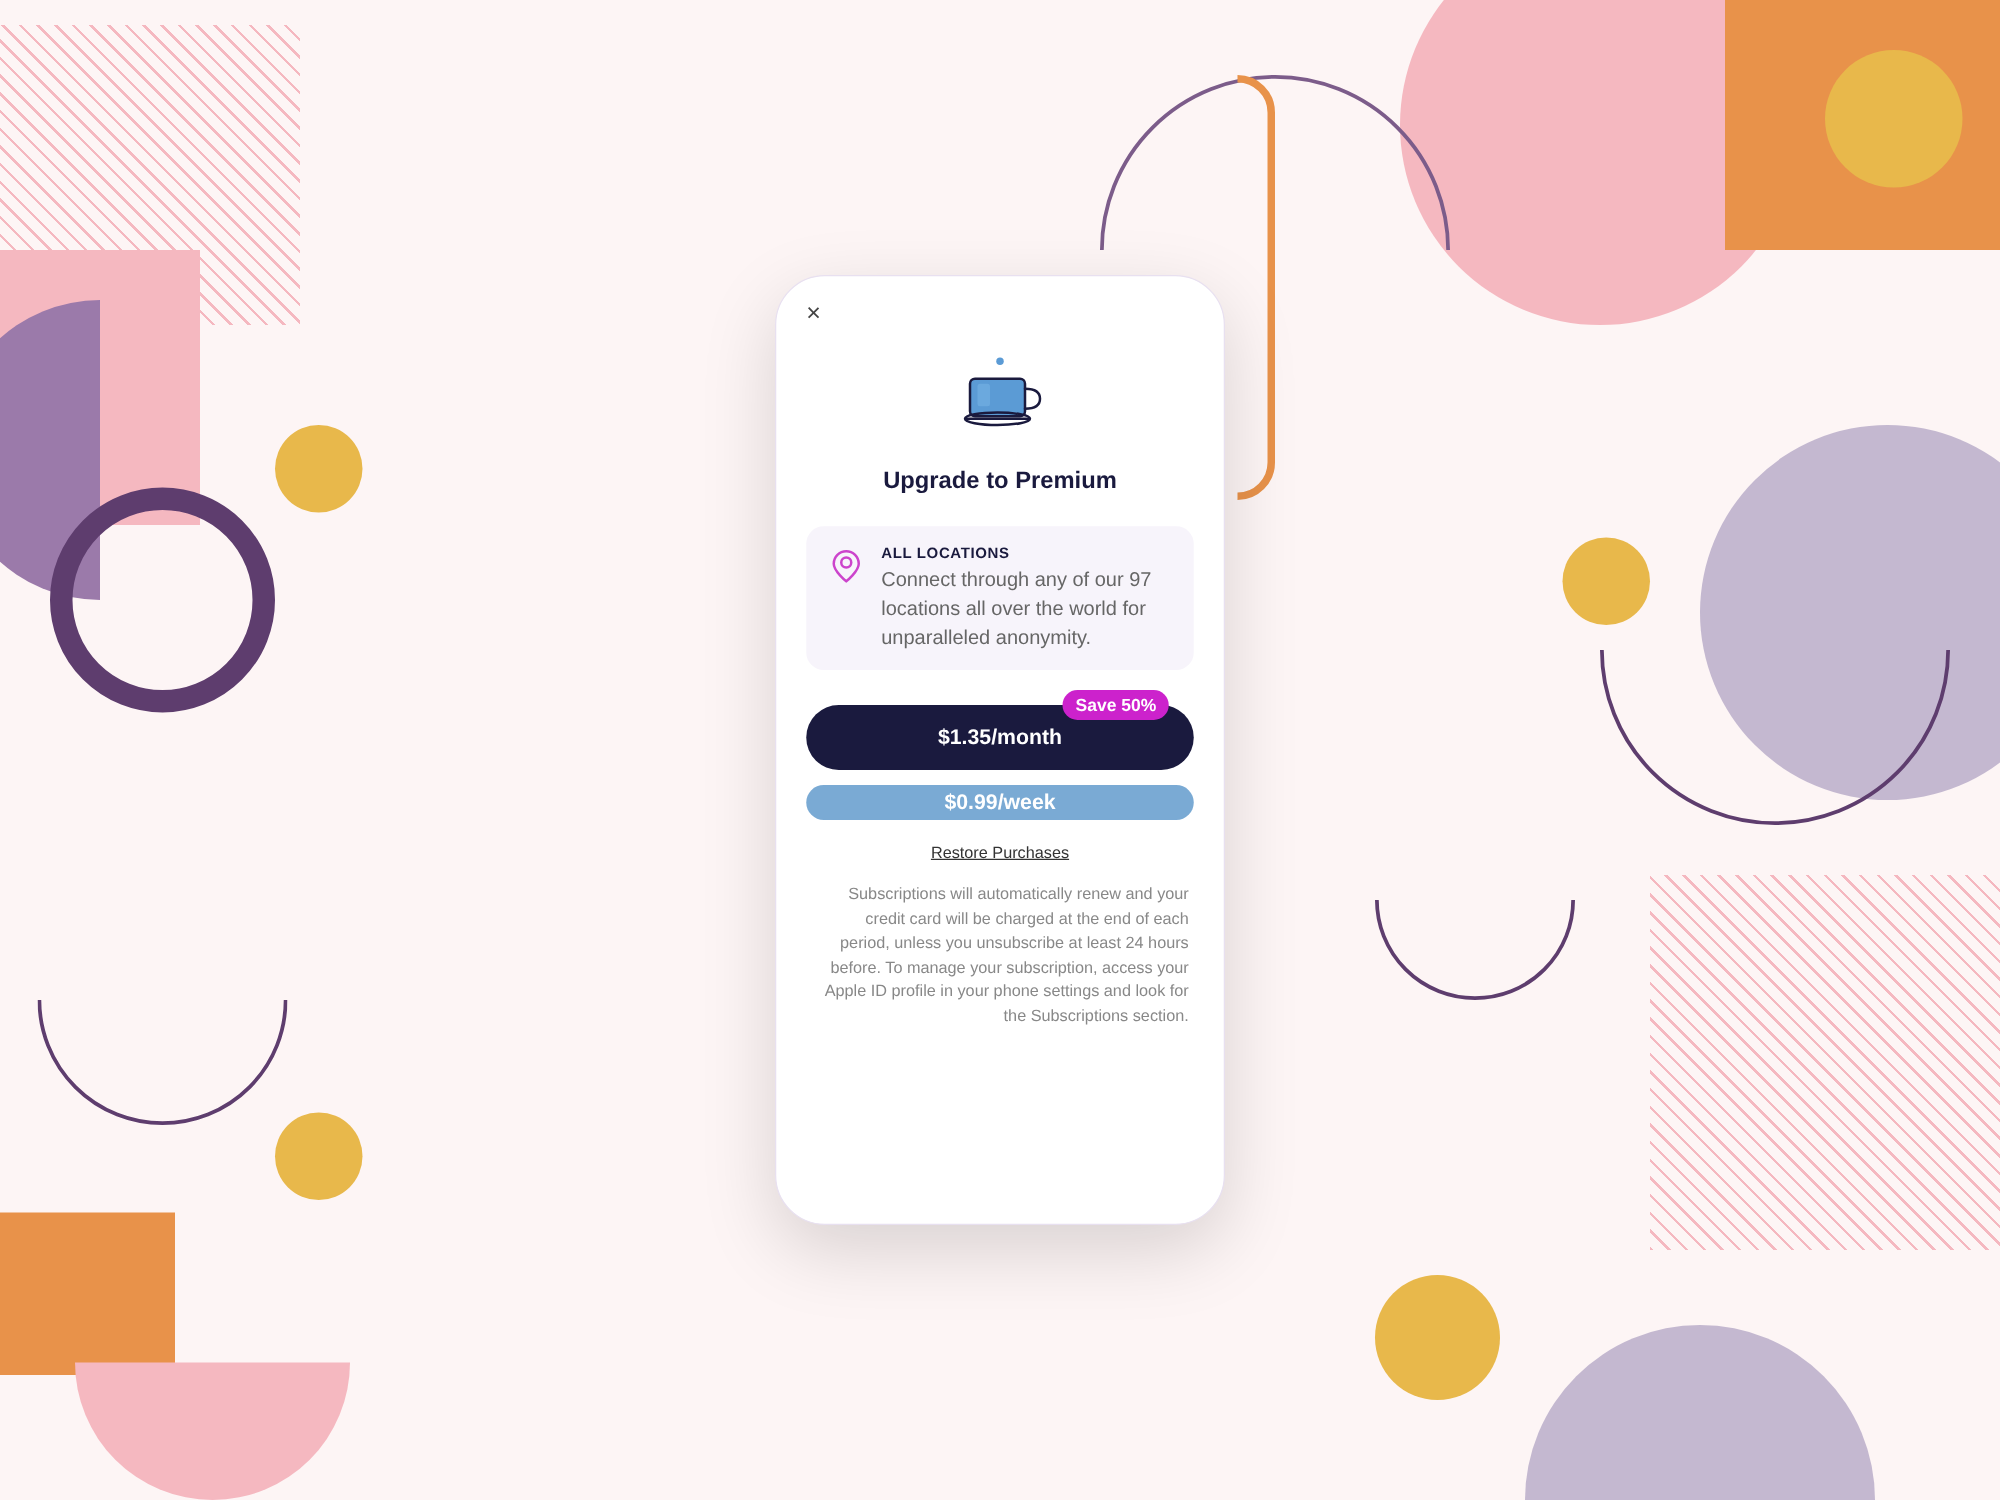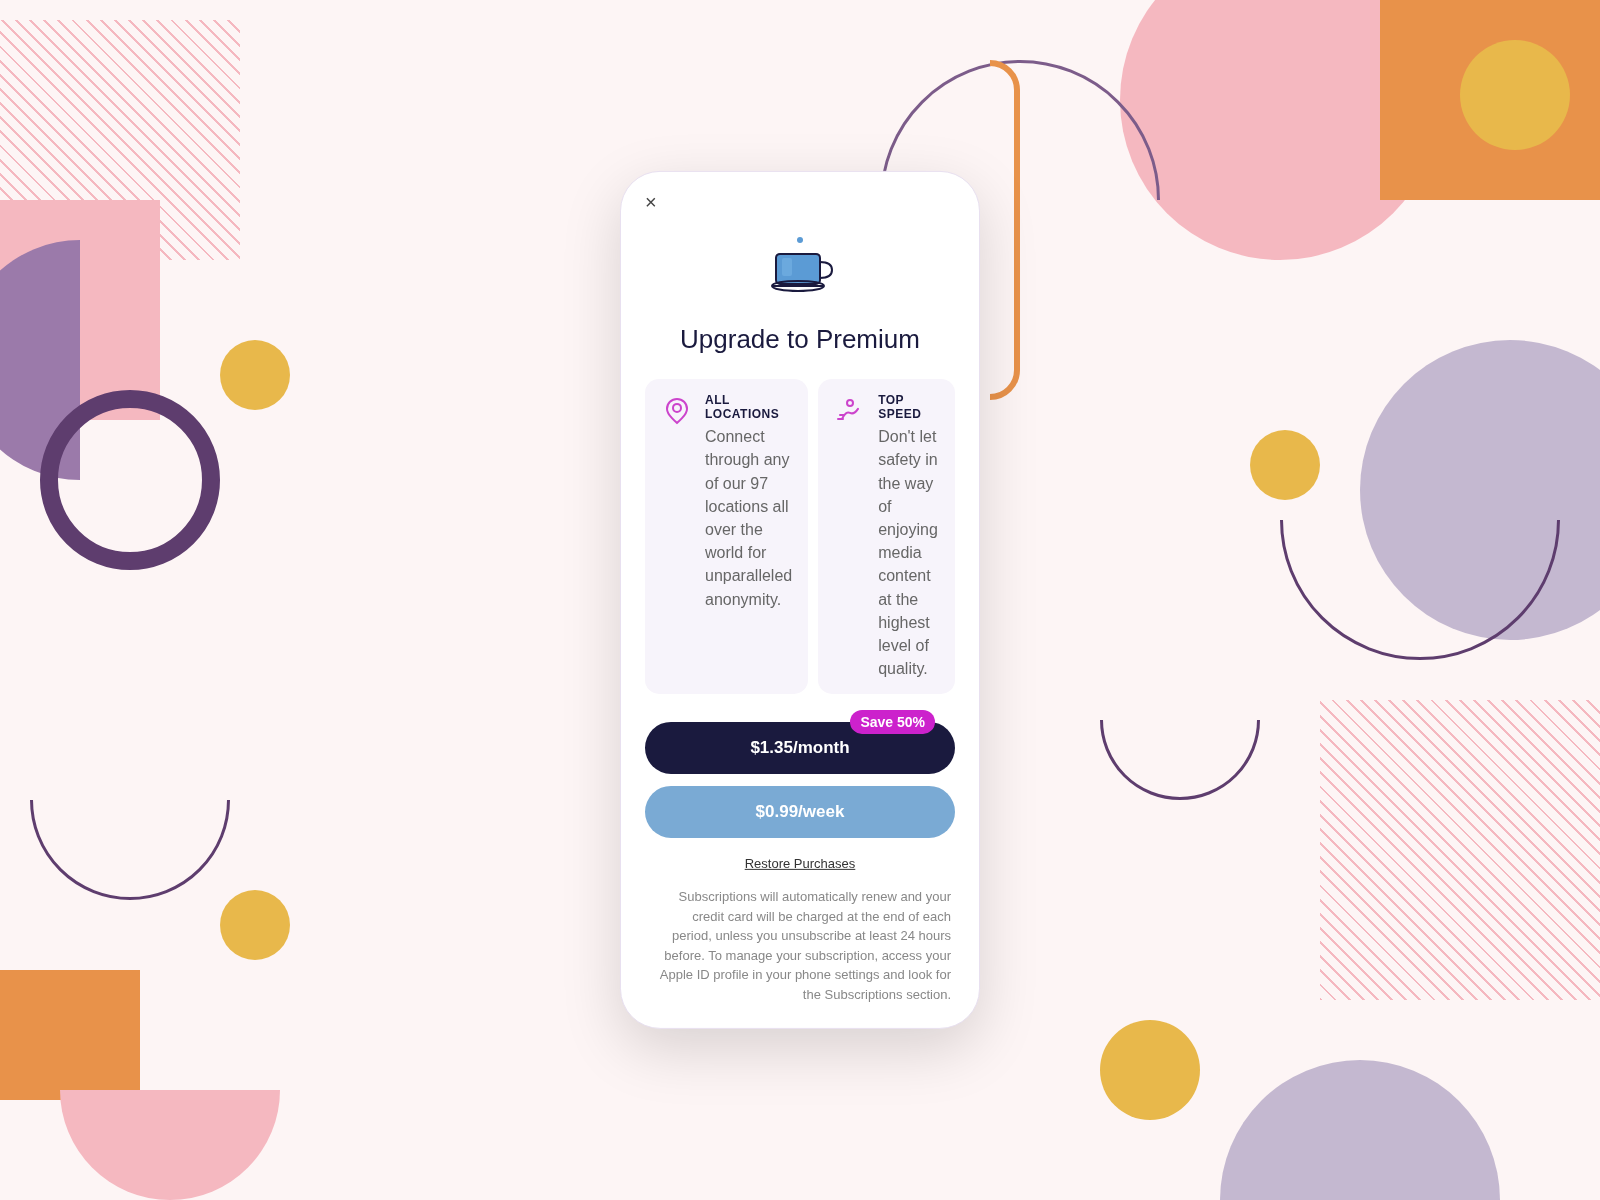--- a/index.html
+++ b/index.html
@@ -247,22 +247,22 @@
     .cup-icon-area {
       margin-top: 40px;
       margin-bottom: 16px;
     }
     .cup-icon-area svg {
       width: 72px;
       height: 72px;
     }
 
     .modal-title {
-      font-size: 26px;
-      font-weight: 400;
+      font-size: 19px;
+      font-weight: 700;
       color: #1a1a3e;
       text-align: center;
       margin-bottom: 24px;
       line-height: 1.2;
     }
 
     
     .feature-cards {
       width: 100%;
       display: flex;
@@ -337,21 +337,21 @@
       padding: 4px 10px;
       border-radius: 12px;
     }
 
     .btn-weekly {
       width: 100%;
       background: #7aaad4;
       color: #fff;
       border: none;
       border-radius: 30px;
-      padding: 16px 0;
+      padding: 4px 0;
       font-size: 17px;
       font-weight: 600;
       cursor: pointer;
       text-align: center;
     }
 
     .restore-link {
       font-size: 13px;
       color: #333;
       text-decoration: underline;
@@ -428,35 +428,20 @@
             <circle cx="16" cy="13" r="4" stroke="#cc44cc" stroke-width="2"></circle>
             <path d="M16 4C10.477 4 6 8.477 6 14C6 20 16 28 16 28C16 28 26 20 26 14C26 8.477 21.523 4 16 4Z" stroke="#cc44cc" stroke-width="2" fill="none"></path>
           </svg>
         </div>
         <div class="feature-text">
           <div class="feature-title">ALL LOCATIONS</div>
           <div class="feature-desc">Connect through any of our 97 locations all over the world for unparalleled anonymity.</div>
         </div>
       </div>
 
-      <div class="feature-card">
-        <div class="feature-icon">
-          <svg viewBox="0 0 32 32" fill="none" xmlns="http://www.w3.org/2000/svg">
-
-            <circle cx="16" cy="8" r="3" stroke="#cc44cc" stroke-width="2"></circle>
-            <path d="M8 24 Q12 16 16 18 Q20 20 24 14" stroke="#cc44cc" stroke-width="2" stroke-linecap="round" fill="none"></path>
-            <path d="M6 20 L10 20" stroke="#cc44cc" stroke-width="2" stroke-linecap="round"></path>
-            <path d="M4 24 L9 24" stroke="#cc44cc" stroke-width="2" stroke-linecap="round"></path>
-          </svg>
-        </div>
-        <div class="feature-text">
-          <div class="feature-title">TOP SPEED</div>
-          <div class="feature-desc">Don't let safety in the way of enjoying media content at the highest level of quality.</div>
-        </div>
-      </div>
 
 
     </div>
 
     <div class="pricing-area">
 
       <button class="btn-monthly">
         <span class="save-badge">Save 50%</span>
         <span>$1.35/month</span>
       </button>

